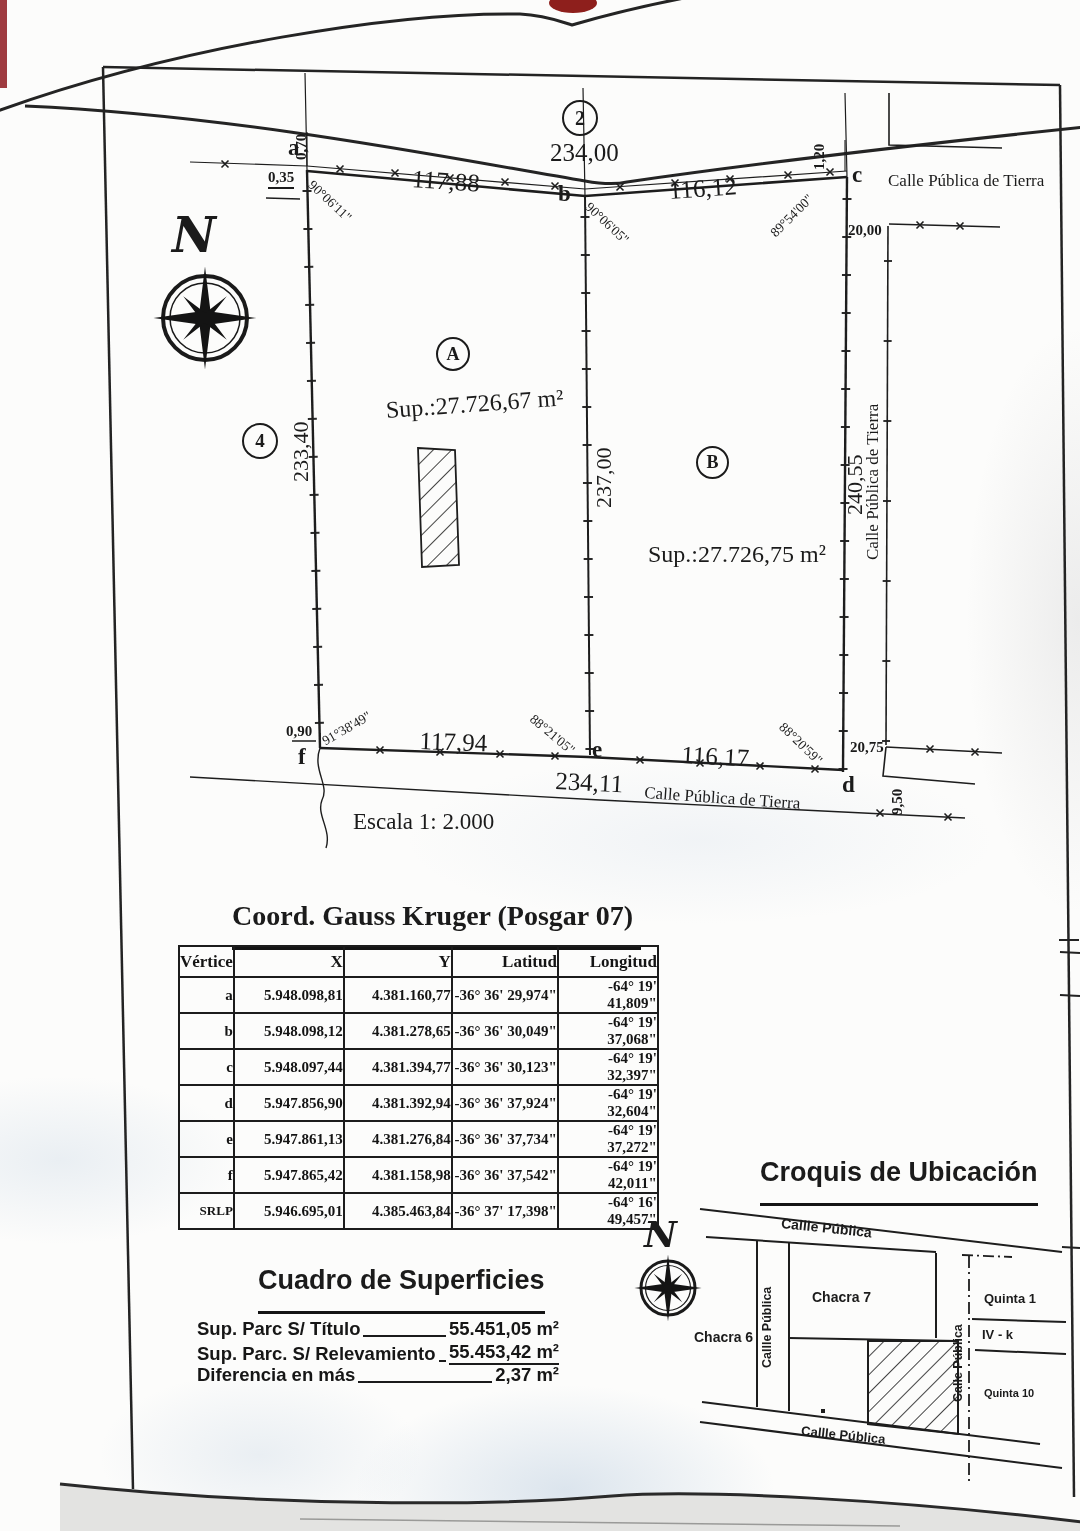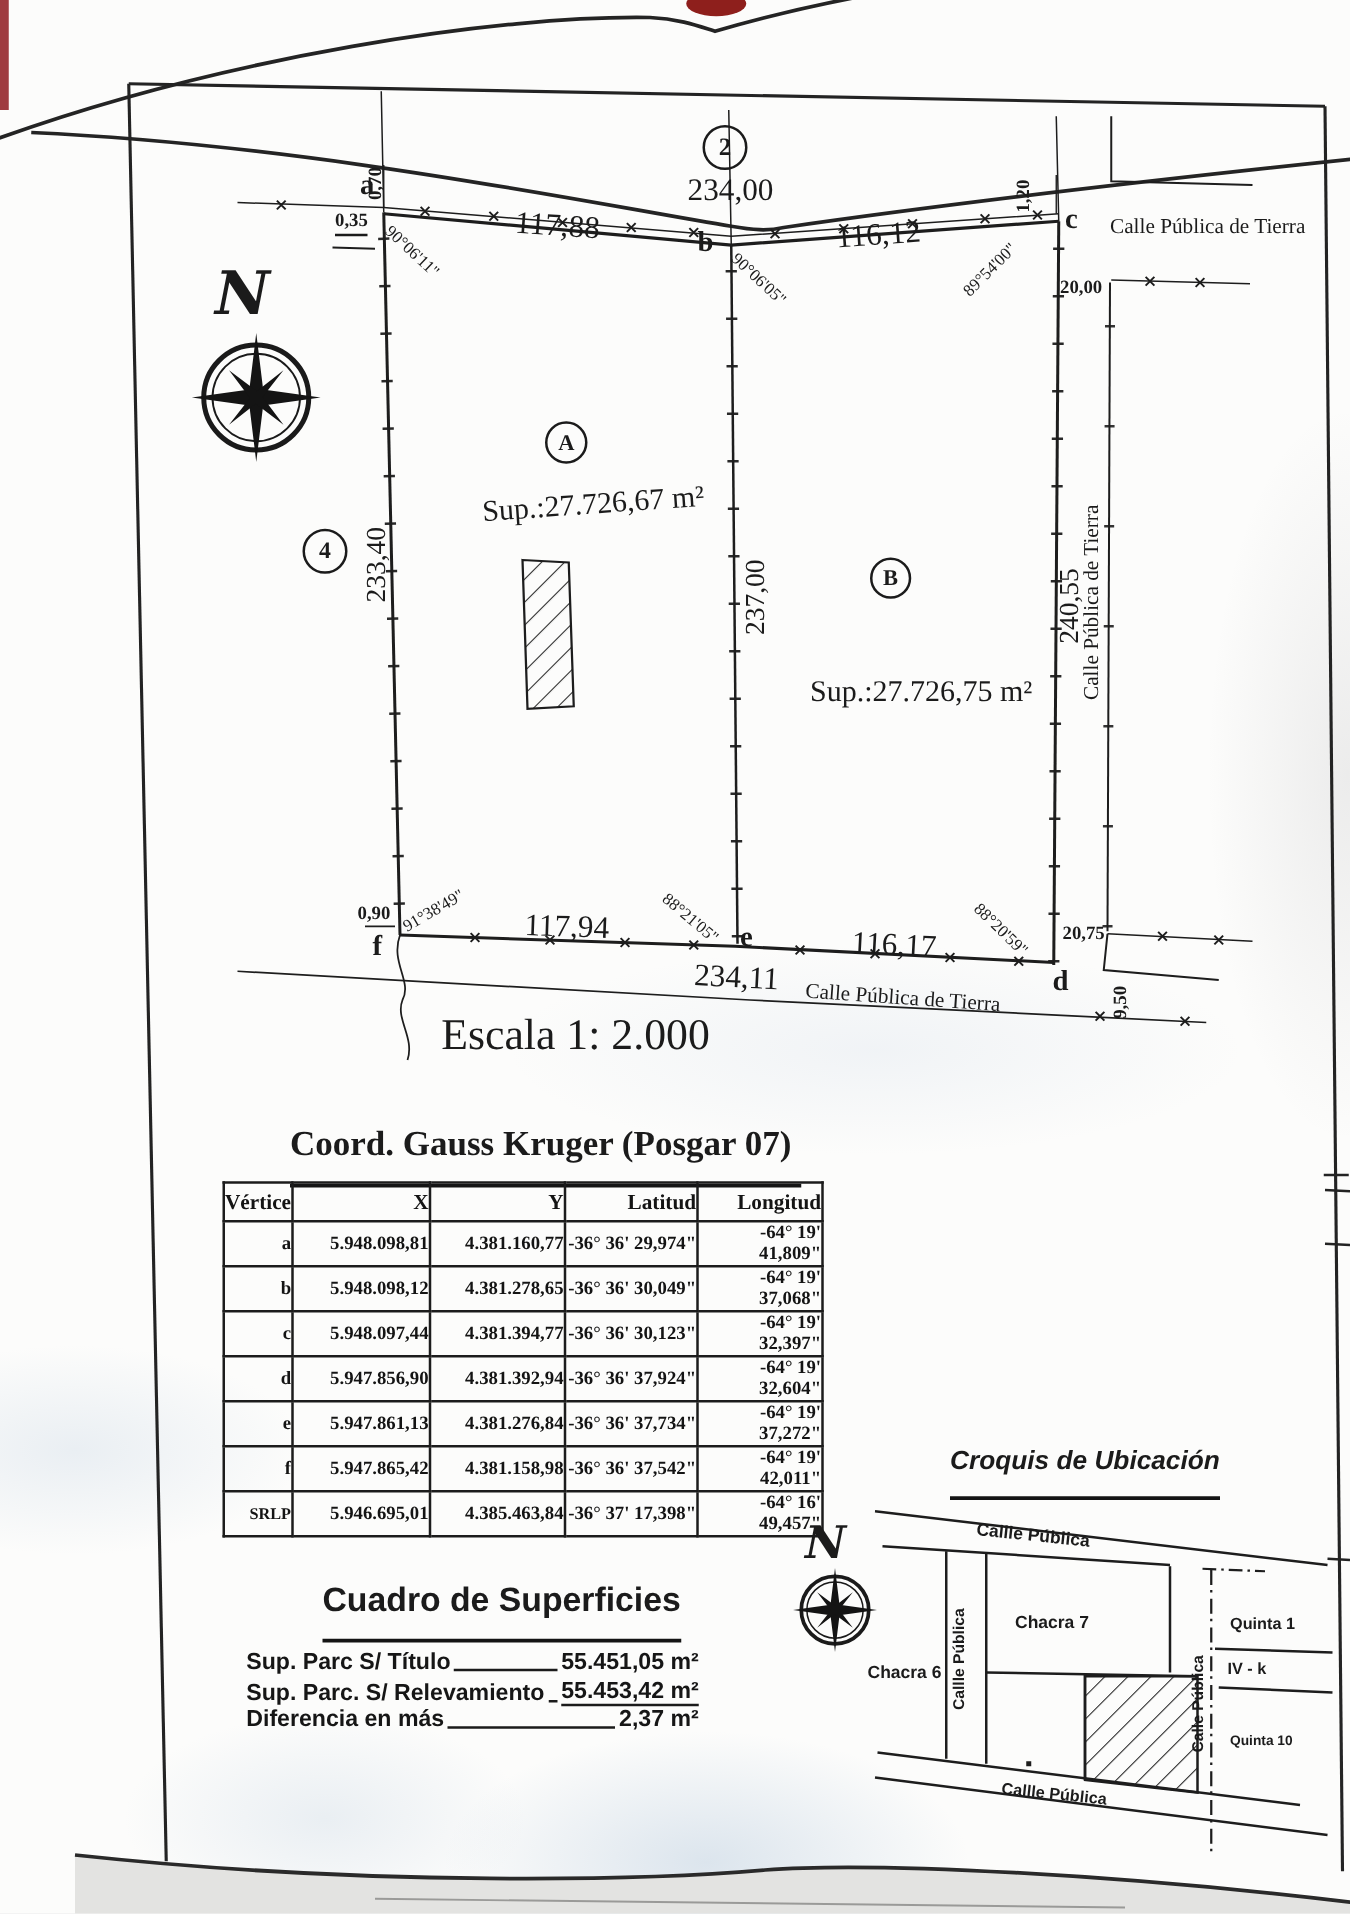--- a/index.html
+++ b/index.html
@@ -223,21 +223,21 @@
     </div>
 <div class="badge" style="left:696px;top:446px;width:29px;height:29px;font-size:18px;">
       <span>B</span>
     </div>
 
 <span class="lbl serif" style="left:385px;top:398px;font-size:24px;transform:rotate(-4deg);">Sup.:27.726,67 m²</span>
 <span class="lbl serif" style="left:648px;top:542px;font-size:24px;">Sup.:27.726,75 m²</span>
 
 <span class="lbl script-n" style="left:172px;top:210px;font-size:48px;">N</span>
 
-<span class="lbl serif" style="left:353px;top:810px;font-size:35px;">Escala 1: 2.000</span>
+<span class="lbl serif" style="left:353px;top:810px;font-size:23px;">Escala 1: 2.000</span>
 
 <span class="lbl serif b title-ul" style="left:232px;top:901px;font-size:28px;padding-right:8px;">Coord. Gauss Kruger (Posgar 07)</span>
 
 <table id="coord-table">
   <colgroup>
         <col style="width:54px">
         <col style="width:110px">
         <col style="width:108px">
         <col style="width:106px">
         <col style="width:100px">
@@ -315,21 +315,21 @@
   <span>Sup. Parc. S/ Relevamiento</span>
   <span class="sup-fill"></span>
   <span style="border-bottom:2.5px solid #1b1b1b;">55.453,42 m²</span>
 </div>
 <div class="sup-row" style="top:1352px;">
   <span>Diferencia en más</span>
   <span class="sup-fill"></span>
   <span>2,37 m²</span>
 </div>
 
-<span class="lbl sans b title-ul" style="left:760px;top:1158px;font-size:21px;font-style:italic;">Croquis de Ubicación</span>
+<span class="lbl sans b title-ul" style="left:760px;top:1158px;font-size:27px;">Croquis de Ubicación</span>
 <span class="lbl script-n" style="left:644px;top:1216px;font-size:36px;">N</span>
 
 <span class="lbl sans b" style="left:782px;top:1216px;font-size:14px;transform:rotate(6deg);">Callle Pública</span>
 <span class="lbl sans b" style="left:761px;top:1368px;font-size:12.5px;transform:rotate(-90deg);">Callle Pública</span>
 <span class="lbl sans b" style="left:952px;top:1402px;font-size:12.5px;transform:rotate(-90deg);">Calle Pública</span>
 <span class="lbl sans b" style="left:802px;top:1424px;font-size:13px;transform:rotate(6deg);">Callle Pública</span>
 
 <span class="lbl sans b" style="left:812px;top:1290px;font-size:14px;">Chacra 7</span>
 <span class="lbl sans b" style="left:694px;top:1330px;font-size:14px;">Chacra 6</span>
 <span class="lbl sans b" style="left:984px;top:1292px;font-size:13px;">Quinta 1</span>

